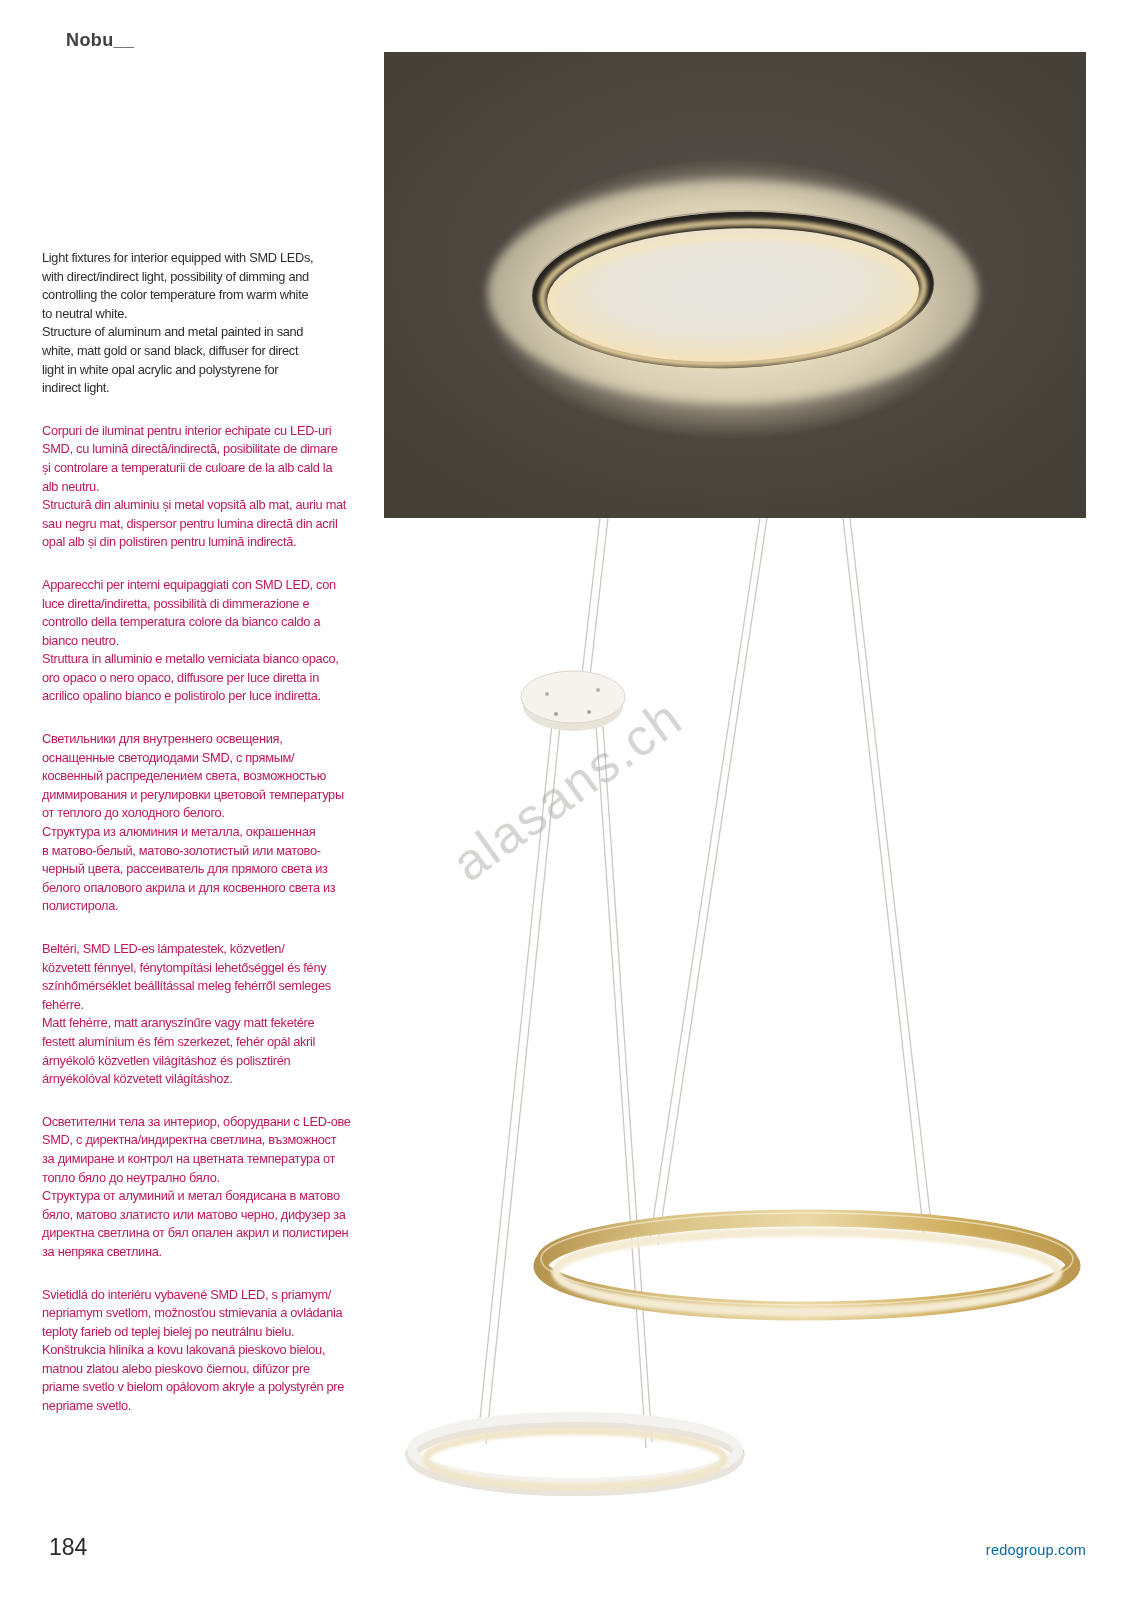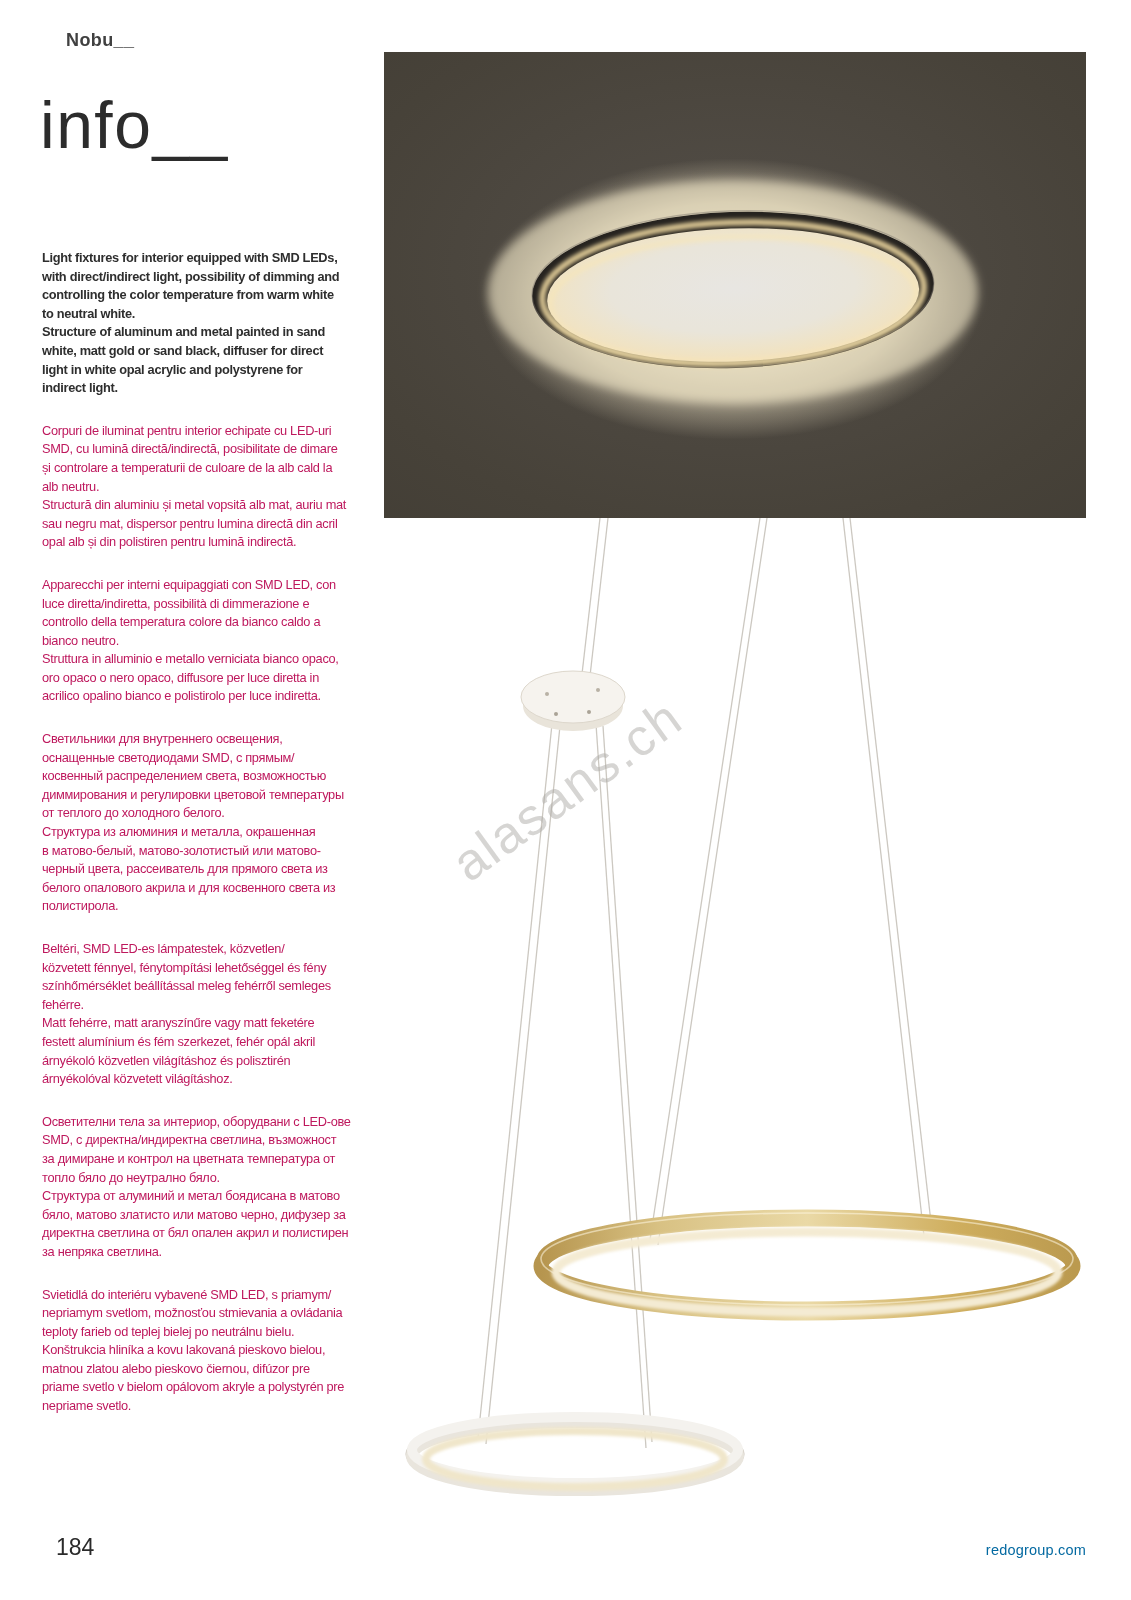--- a/index.html
+++ b/index.html
@@ -40,21 +40,21 @@
   }
   .text-col p {
     white-space: pre-line;
     font-size: 12.8px;
     line-height: 18.6px;
     letter-spacing: -0.3px;
     color: #be185d;
     margin: 0 0 24px 0;
   }
   .text-col p.bold {
-    font-weight: 700;
+    font-weight: 400;
     color: #2e2e2e;
   }
   
   .photo-ceiling {
     position: absolute;
     left: 384px;
     top: 52px;
     width: 702px;
     height: 466px;
     background:
@@ -85,42 +85,41 @@
     font-size: 52px;
     font-weight: 300;
     letter-spacing: 2px;
     color: rgba(170,168,164,0.48);
     transform: rotate(-36deg);
     pointer-events: none;
   }
   
   .page-number {
     position: absolute;
-    left: 56px;
+    left: 49px;
     top: 1534px;
     font-size: 23px;
     font-weight: 500;
     color: #2a2a2a;
   }
   .website {
     position: absolute;
     right: 45px;
     top: 1542px;
     font-size: 14.5px;
     color: #0369a1;
     letter-spacing: 0.2px;
   }
 </style>
 </head>
 <body>
 
 <div class="page">
 
   <div class="brand">Nobu__</div>
-  <div class="info-title">info__</div>
 
   <div class="text-col">
     <p class="bold">Light fixtures for interior equipped with SMD LEDs,
 with direct/indirect light, possibility of dimming and
 controlling the color temperature from warm white
 to neutral white.
 Structure of aluminum and metal painted in sand
 white, matt gold or sand black, diffuser for direct
 light in white opal acrylic and polystyrene for
 indirect light.</p>

